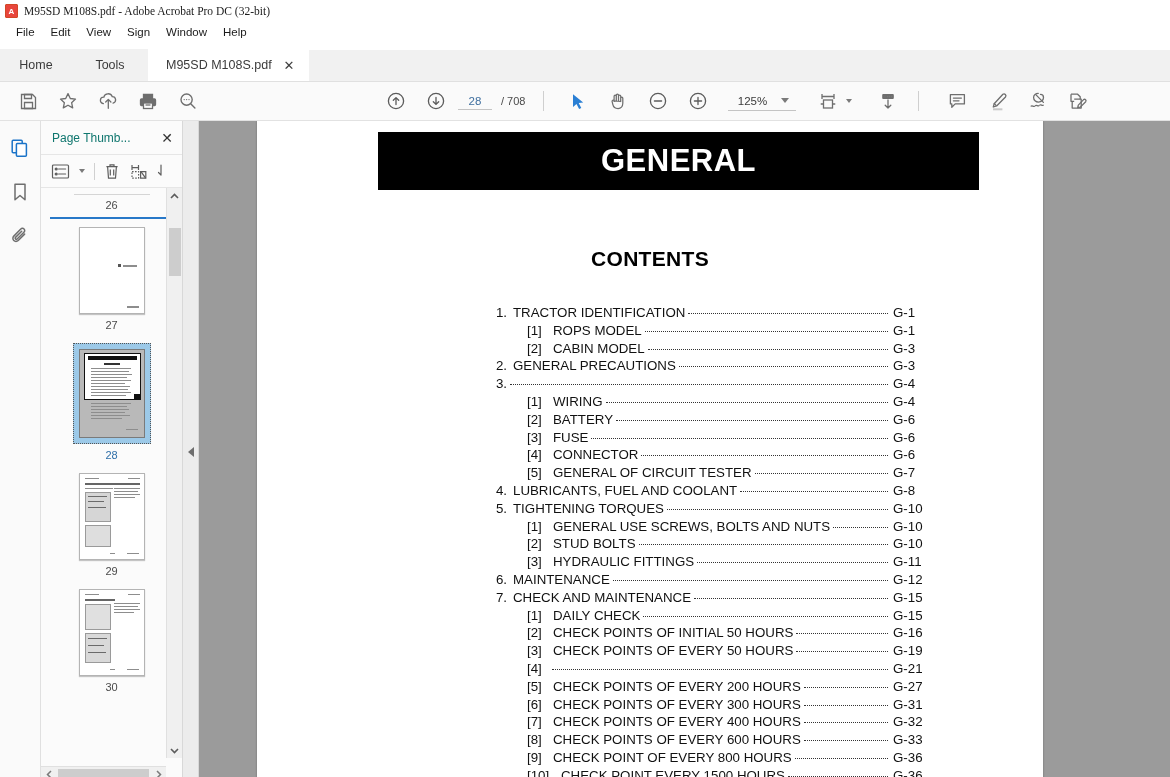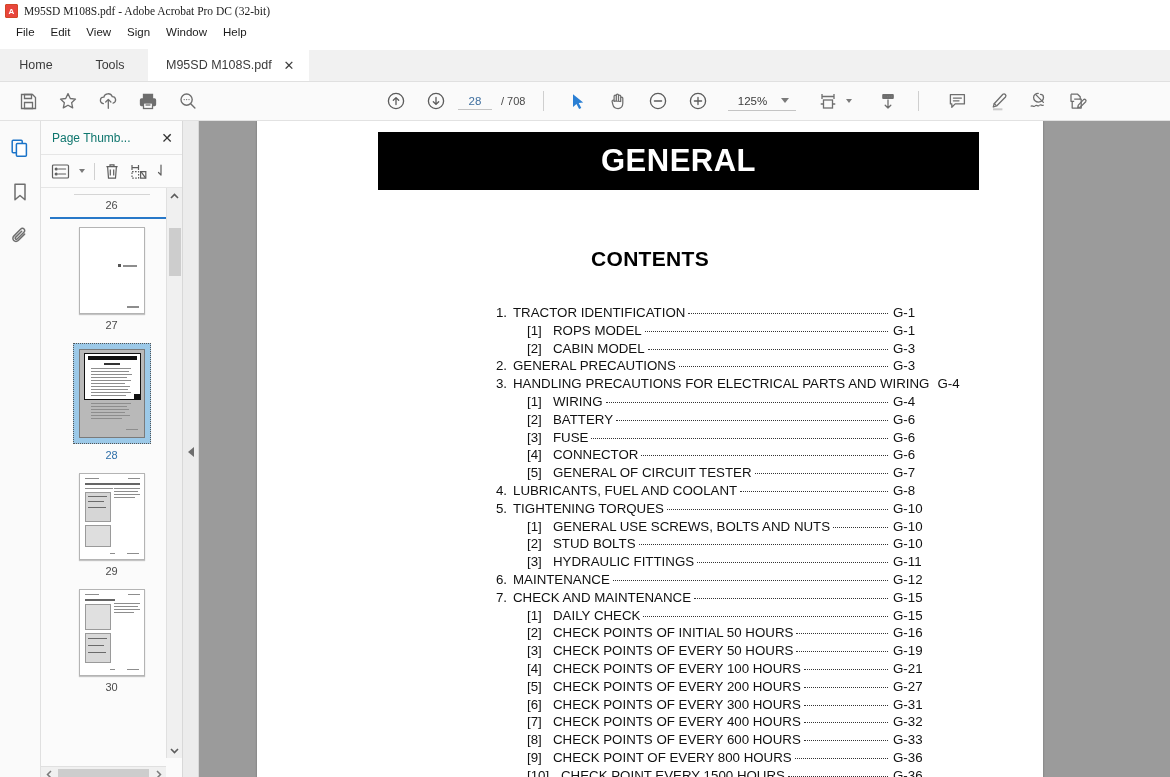--- a/index.html
+++ b/index.html
@@ -616,21 +616,20 @@
             <span class="toc-page">G-3</span>
           </div>
         <div class="toc-row">
             <span class="toc-num">2.</span>
             <span class="toc-label">GENERAL PRECAUTIONS</span>
             <span class="toc-dots"></span>
             <span class="toc-page">G-3</span>
           </div>
         <div class="toc-row">
             <span class="toc-num">3.</span>
-            <span class="toc-label">HANDLING PRECAUTIONS FOR ELECTRICAL PARTS AND WIRING</span>
             <span class="toc-dots"></span>
             <span class="toc-page">G-4</span>
           </div>
         <div class="toc-row">
             <span class="toc-num"></span>
             <span class="toc-sub">[1]</span>
             <span class="toc-label nopad">WIRING</span>
             <span class="toc-dots"></span>
             <span class="toc-page">G-4</span>
           </div>
@@ -724,21 +723,20 @@
         <div class="toc-row">
             <span class="toc-num"></span>
             <span class="toc-sub">[3]</span>
             <span class="toc-label nopad">CHECK POINTS OF EVERY 50 HOURS</span>
             <span class="toc-dots"></span>
             <span class="toc-page">G-19</span>
           </div>
         <div class="toc-row">
             <span class="toc-num"></span>
             <span class="toc-sub">[4]</span>
-            <span class="toc-label nopad">CHECK POINTS OF EVERY 100 HOURS</span>
             <span class="toc-dots"></span>
             <span class="toc-page">G-21</span>
           </div>
         <div class="toc-row">
             <span class="toc-num"></span>
             <span class="toc-sub">[5]</span>
             <span class="toc-label nopad">CHECK POINTS OF EVERY 200 HOURS</span>
             <span class="toc-dots"></span>
             <span class="toc-page">G-27</span>
           </div>

